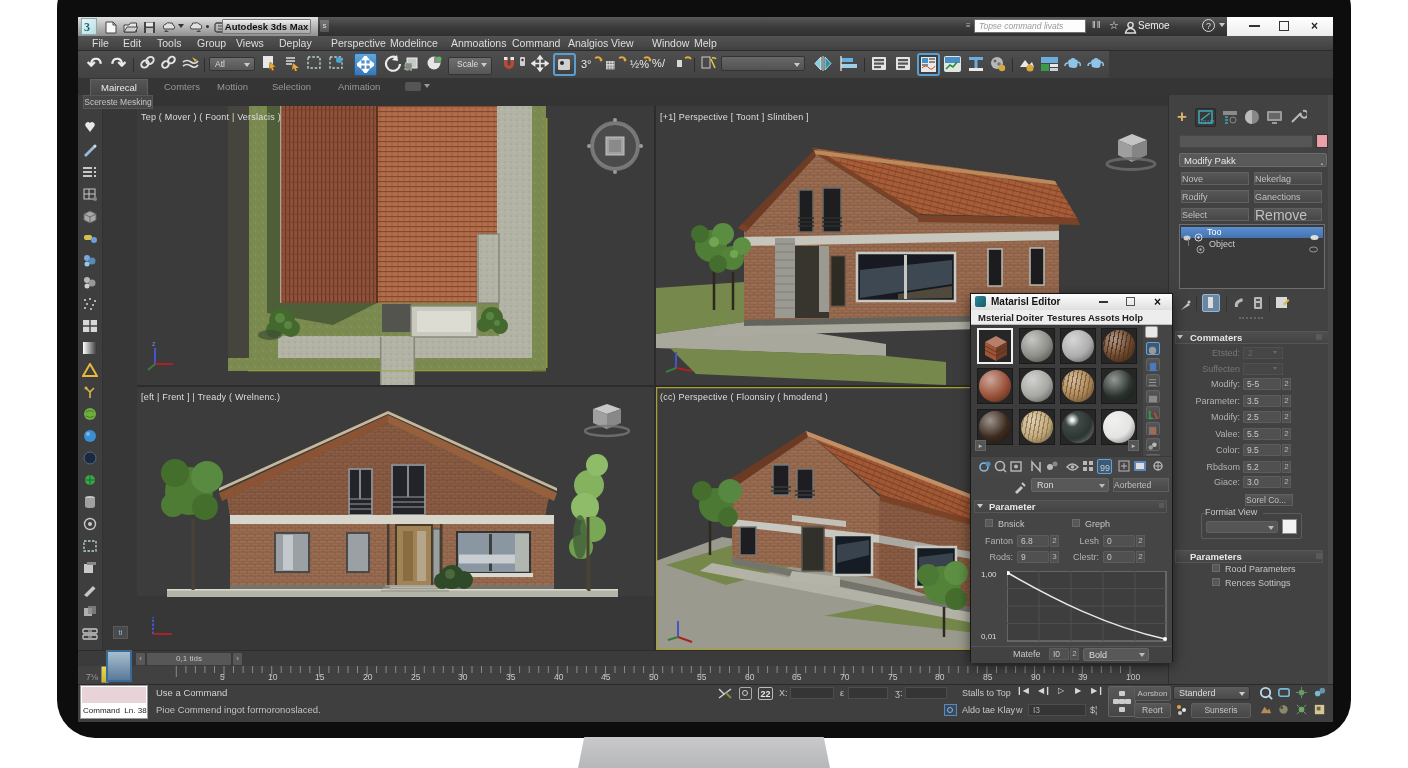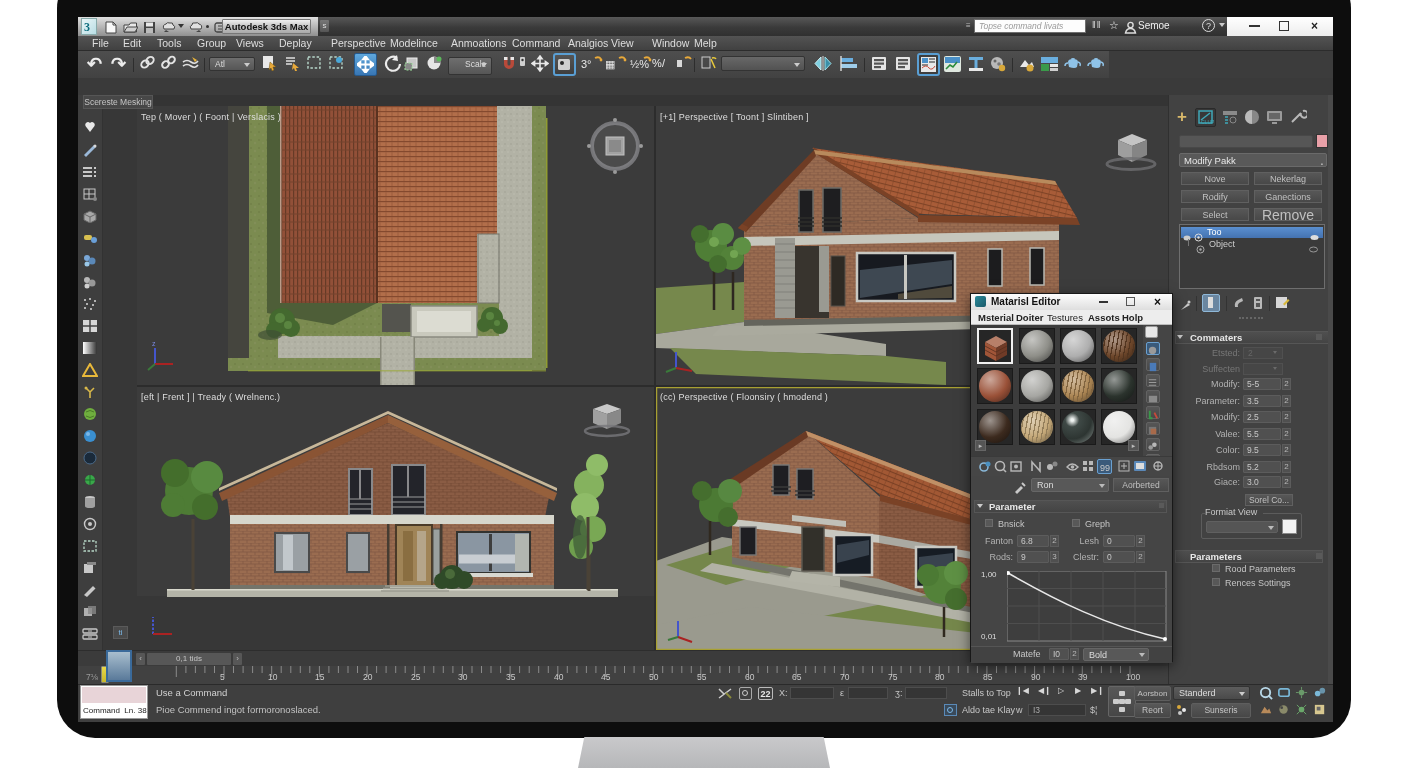--- a/index.html
+++ b/index.html
@@ -13,21 +13,21 @@
 #toolrest{left:1031px;top:34px;width:224px;height:27px;background:#3c3c3c}
 .ti{position:absolute;top:4px;width:19px;height:19px;color:#dadada;font-size:13px;line-height:19px;text-align:center}
 .tsep{position:absolute;top:7px;width:1px;height:14px;background:#2d2d2d}
 #tabs{left:0;top:61px;width:1255px;height:17px;background:#353535}
 .tab{position:absolute;top:3px;font-size:9.5px;color:#989898}
 #subtab{left:5px;top:78px;width:70px;height:14px;background:#474747;border:1px solid #565656;color:#c5c5c5;font-size:8.5px;text-align:center;line-height:12px;z-index:4}
 #ltool{left:0;top:78px;width:25px;height:627px;background:#3e3e3e;border-right:1px solid #323232}
 #lt2{left:25px;top:89px;width:34px;height:616px;background:#373737}
 .vplab{position:absolute;left:4px;top:3px;font-size:9px;color:#dedede;z-index:5;letter-spacing:0.2px}
 #rp{left:1090px;top:78px;width:165px;height:589px;background:#424242;border-left:1px solid #303030}
-.rbtn{position:absolute;background:linear-gradient(180deg,#575757,#484848);border:1px solid #606060;border-radius:0;color:#c0c0c0;text-align:center}
+.rbtn{position:absolute;background:linear-gradient(180deg,#575757,#484848);border:1px solid #606060;border-radius:0;color:#c0c0c0;text-align:left}
 .plbl{position:absolute;font-size:9px;color:#b2b2b2;text-align:right}
 .pbox{position:absolute;height:12px;background:#505050;border:1px solid #5c5c5c;border-radius:1px;color:#c8c8c8;font-size:8.5px;line-height:10px;padding-left:3px}
 .spin{position:absolute;width:9px;height:12px;background:#505050;border:1px solid #5c5c5c;color:#b8b8b8;font-size:8px;text-align:center;line-height:10px}
 .roll{position:absolute;height:13px;background:linear-gradient(180deg,#4f4f4f,#444);border:1px solid #565656;color:#e8e8e8;font-weight:bold;font-size:9.5px;line-height:12px;padding-left:14px}
 .cb{position:absolute;width:8px;height:8px;background:#585858;border:1px solid #6b6b6b}
 #me{left:892px;top:276px;width:203px;height:369px;background:#454545;border:1px solid #181818;box-shadow:0 4px 12px rgba(0,0,0,.55);z-index:20}
 #tline{left:0;top:633px;width:1090px;height:16px;background:#3b3b3b;border-top:1px solid #2d2d2d}
 #ruler{left:0;top:649px;width:1090px;height:18px;background:#414141;border-bottom:1px solid #282828}
 .rn{position:absolute;top:6px;font-size:8.5px;color:#cacaca}
 #sbar{left:0;top:667px;width:1255px;height:38px;background:#3f3f3f;color:#cfcfcf;font-size:9.5px}
@@ -162,21 +162,21 @@
         </svg></div>
 <div class="ti" style="left:325px;"><svg width="17" height="16" viewBox="0 0 17 16">
           <rect x="3" y="3" width="10" height="10" fill="#c8c8c8" stroke="#eee"></rect>
           <rect x="1" y="8" width="7" height="7" fill="#888" stroke="#9adf9a" stroke-dasharray="2 1.5"></rect>
         </svg></div>
 <div class="ti" style="left:347px;"><svg width="18" height="16" viewBox="0 0 18 16">
           <circle cx="8" cy="8" r="6.5" fill="#e6e6e6"></circle>
           <path d="M8 8 L14.5 8 A6.5 6.5 0 0 0 8 1.5z" fill="#8a8a8a"></path>
           <circle cx="13" cy="4" r="2.5" fill="#5cb85c"></circle>
         </svg></div>
-<div class="a" style="left:370px;top:6px;width:44px;height:18px;background:linear-gradient(180deg,#6e6e6e,#565656);border:1px solid #333;border-radius:2px;color:#ddd;font-size:8.5px;line-height:13px;padding-left:16px">Scale<span style="position:absolute;right:4px;top:5px;border:3px solid transparent;border-top:4px solid #ccc"></span></div>
+<div class="a" style="left:370px;top:6px;width:44px;height:18px;background:linear-gradient(180deg,#6e6e6e,#565656);border:1px solid #333;border-radius:2px;color:#ddd;font-size:8.5px;line-height:13px;padding-left:8px">Scale<span style="position:absolute;right:4px;top:5px;border:3px solid transparent;border-top:4px solid #ccc"></span></div>
 <div class="ti" style="left:421px;"><svg width="16" height="17" viewBox="0 0 16 17">
           <path d="M3 2 v7 a5 5 0 0 0 10 0 v-7 h-3.5 v7 a1.5 1.5 0 0 1-3 0 v-7z" fill="#b84a3a"></path>
           <rect x="3" y="2" width="3.5" height="3" fill="#e8e8e8"></rect>
           <rect x="9.5" y="2" width="3.5" height="3" fill="#e8e8e8"></rect>
         </svg></div>
 <div class="ti" style="left:440px;width:10px"><svg width="8" height="16" viewBox="0 0 8 16">
           <rect x="1" y="2" width="5" height="9" rx="1" fill="#d0d0d0"></rect>
           <circle cx="3.5" cy="5" r="1.2" fill="#333"></circle>
         </svg></div>
 <div class="ti" style="left:452px;"><svg width="18" height="17" viewBox="0 0 18 17">
@@ -288,20 +288,29 @@
           <ellipse cx="9" cy="4" rx="2" ry="1" fill="#8fc3e8"></ellipse>
         </svg></div>
 <div class="ti" style="left:1008px;width:22px"><svg width="20" height="16" viewBox="0 0 20 16">
           <path d="M4 7 q0-3 5-3 q5 0 5 3 l-1 5 q-2 2-8 0z" fill="#8fc3e8"></path>
           <path d="M4 8 q-3 0-3 3" stroke="#8fc3e8" stroke-width="1.5" fill="none"></path>
           <path d="M14 7 q3 1 2 4" stroke="#8fc3e8" stroke-width="1.5" fill="none"></path>
           <ellipse cx="9" cy="4" rx="2" ry="1" fill="#8fc3e8"></ellipse>
         </svg></div>
 </div>
 <div id="toolrest" class="a"></div>
+<div id="tabs" class="a">
+<div class="a" style="left:12px;top:1px;width:58px;height:16px;background:linear-gradient(180deg,#565656,#454545);border:1px solid #606060;border-bottom:none;color:#eaeaea;font-size:9.5px;text-align:center;line-height:15px">Mairecal</div>
+<span class="tab" style="left:86px">Comters</span>
+<span class="tab" style="left:139px">Mottion</span>
+<span class="tab" style="left:194px">Selection</span>
+<span class="tab" style="left:260px">Animation</span>
+<div class="a" style="left:327px;top:4px;width:16px;height:9px;background:#555;border-radius:2px"></div>
+      <div class="a" style="left:346px;top:6px;border:3px solid transparent;border-top:4px solid #999"></div>
+</div>
 <div id="subtab" class="a">Scereste Mesking</div>
 <div id="ltool" class="a"></div>
     <div id="lt2" class="a"></div>
 <div class="a" style="left:4px;top:104px;width:17px;height:15px"><svg width="16" height="14">
         <path d="M4 2 q2-2 4 0 q2-2 4 0 q2 2-1 5l-3 4-3-4q-3-3-1-5z" fill="#e8e8e8"></path>
       </svg></div>
 <div class="a" style="left:4px;top:126px;width:17px;height:15px"><svg width="16" height="14">
         <path d="M2 12 L12 2 l2 2 L4 14z" fill="#9ab8d8"></path>
         <circle cx="13" cy="3" r="1.5" fill="#d8d8d8"></circle>
       </svg></div>
@@ -923,21 +932,21 @@
       <div class="a" style="left:0;top:0;width:201px;height:16px;background:linear-gradient(180deg,#fdfdfd,#dedede)">
         <div class="a" style="left:4px;top:2px;width:11px;height:11px;background:linear-gradient(135deg,#2a8a9a,#1a5a6a);border-radius:2px"></div>
         <div class="a" style="left:20px;top:2px;color:#111;font-size:10px;font-weight:bold">Matarisl Editor</div>
         <div class="a" style="left:128px;top:7px;width:9px;height:2px;background:#333"></div>
         <div class="a" style="left:155px;top:3px;width:9px;height:9px;border:1.5px solid #555"></div>
         <div class="a" style="left:183px;top:1px;color:#111;font-size:12px;font-weight:bold">×</div>
       </div>
       <div class="a" style="left:0;top:16px;width:201px;height:15px;background:#ededed;border-bottom:1px solid #bbb">
         <span style="position:absolute;left:7px;top:2px;font-size:9.5px;color:#222;font-weight:bold">Msterial</span>
         <span style="position:absolute;left:45px;top:2px;font-size:9.5px;color:#222;font-weight:bold">Doiter</span>
-        <span style="position:absolute;left:76px;top:2px;font-size:9.5px;color:#222;font-weight:normal">Testures</span>
+        <span style="position:absolute;left:76px;top:2px;font-size:9.5px;color:#222;font-weight:bold">Testures</span>
         <span style="position:absolute;left:117px;top:2px;font-size:9.5px;color:#222;font-weight:bold">Assots</span>
         <span style="position:absolute;left:151px;top:2px;font-size:9.5px;color:#222;font-weight:bold">Holp</span>
       </div>
       <div class="a" style="left:0;top:31px;width:172px;height:131px;background:#3c3c3c"></div>
       <div class="a" style="left:172px;top:31px;width:29px;height:131px;background:#454545"></div>
       <div class="a" style="left:6px;top:34px;width:36px;height:36px;background:#262626;border:2px solid #f0f0f0"><svg width="34" height="34">
           <polygon points="6,12 17,6 28,12 17,18" fill="#b77f69"></polygon>
           <polygon points="6,12 17,18 17,31 6,25" fill="#a05538"></polygon>
           <polygon points="17,18 28,12 28,25 17,31" fill="#703b27"></polygon>
           <path d="M6 16 l11 6 M6 20 l11 6 M17 22 l11-6 M17 26 l11-6" stroke="#582e1e" stroke-width=".8"></path>

